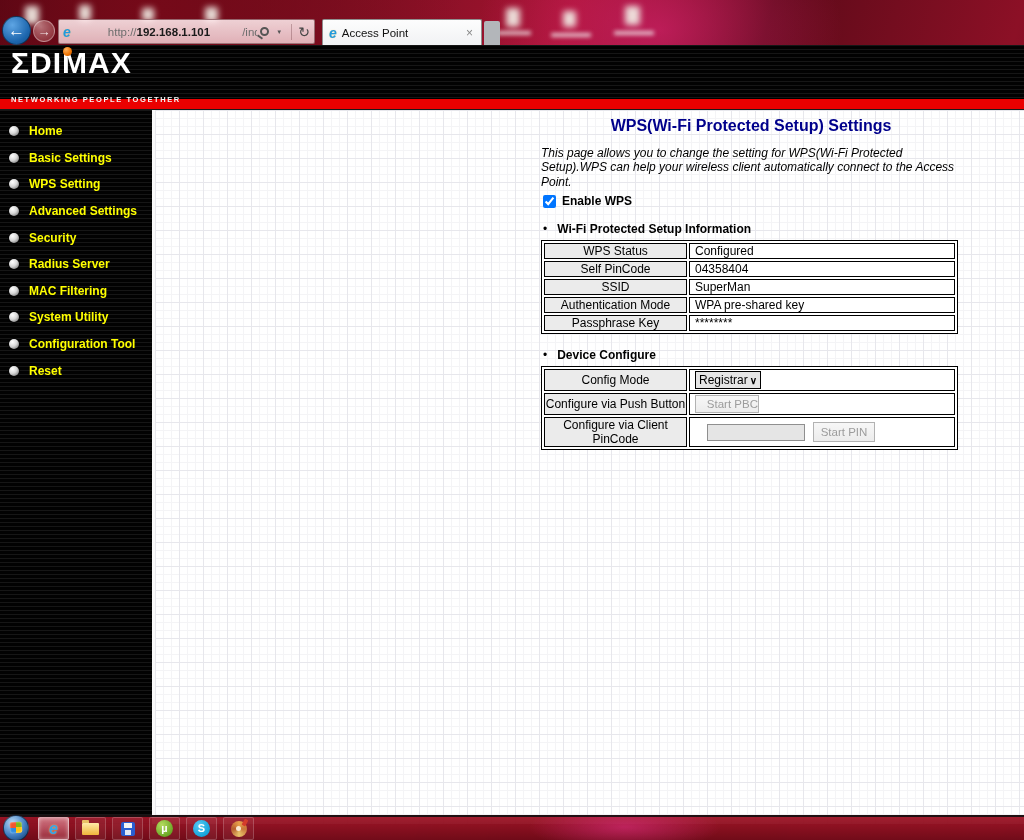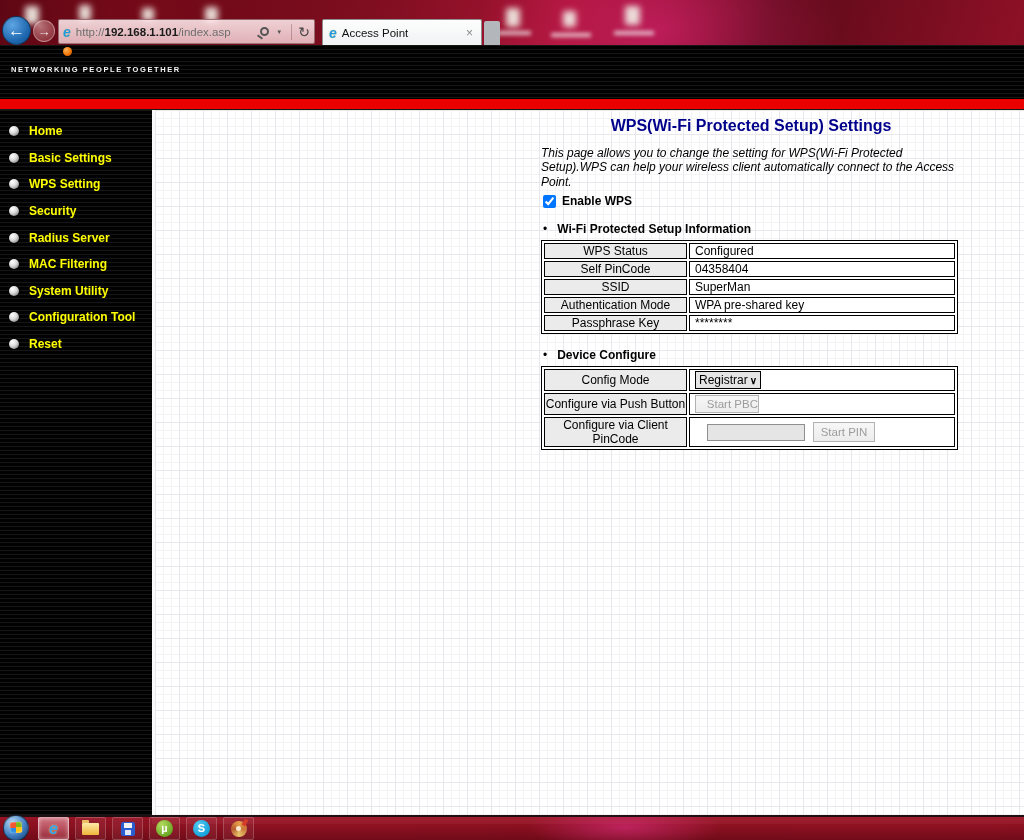--- a/index.html
+++ b/index.html
@@ -26,21 +26,21 @@
   .nav-fwd { left:33px; top:20px; width:22px; height:22px;
     background:radial-gradient(circle at 35% 30%, rgba(255,210,210,0.5), rgba(190,90,90,0.35));
     border:1px solid rgba(255,255,255,0.35); color:rgba(255,255,255,0.85); font-size:13px; font-weight:bold; }
   .addressbar { position:absolute; left:58px; top:19px; width:257px; height:25px;
     background:linear-gradient(180deg, rgba(255,236,238,0.88), rgba(248,214,218,0.82));
     border:1px solid rgba(90,40,45,0.55); border-radius:2px;
     display:flex; align-items:center; padding:0 4px; }
   .ie-ico { font-weight:bold; font-style:italic; color:#1f9ae0; font-size:14px; line-height:1;
     text-shadow:0 0 1px rgba(255,200,60,0.6); margin-right:5px; }
   .url { font-size:11.5px; white-space:nowrap; flex:1; overflow:hidden; }
-  .url .dim { color:#6e6e6e; }
+  .url .dim { color:#6e6e6e;margin-left:32px; }
   .url .host { color:#1a1a1a; font-weight:bold; }
   .magnifier { width:9px; height:9px; border:2px solid #555; border-radius:50%; position:relative; margin:0 3px; }
   .magnifier::after { content:""; position:absolute; left:-5px; top:7px; width:6px; height:2px; background:#555; transform:rotate(35deg); }
   .caret { font-size:6px; color:#555; margin:0 4px; }
   .refresh { font-size:14px; color:#444; margin-left:5px; border-left:1px solid rgba(90,40,45,0.3); padding-left:6px; }
   .tab { position:absolute; left:322px; top:19px; width:160px; height:26px;
     background:linear-gradient(180deg,#fdfdfd,#f1f2f4); border:1px solid #8f8f8f; border-bottom:none;
     border-radius:2px 2px 0 0; display:flex; align-items:center; padding:0 6px; }
   .tab-title { font-size:11.5px; color:#111; flex:1; }
   .tab-close { font-size:12px; color:#888; padding:0 2px; }
@@ -165,39 +165,44 @@
       <span class="tab-title">Access Point</span>
       <span class="tab-close">×</span>
     </div>
     <div class="newtab-stub"></div>
   </div>
 
   <div class="viewport">
     <div class="site-header pinstripe">
       <div class="logo-wrap">
         <div class="logo-dot"></div>
+        <div class="logo-text">ΣDIMAX</div>
         <div class="tagline">NETWORKING PEOPLE TOGETHER</div>
       </div>
     </div>
     <div class="red-bar"></div>
 
     <div class="page-body">
 
       <div class="sidebar pinstripe">
         <div class="menu-item">
           <span class="bullet-sphere"></span>
           <span class="menu-label">Home</span>
         </div>
         <div class="menu-item">
           <span class="bullet-sphere"></span>
           <span class="menu-label">Basic Settings</span>
         </div>
         <div class="menu-item">
           <span class="bullet-sphere"></span>
           <span class="menu-label">WPS Setting</span>
+        </div>
+        <div class="menu-item">
+          <span class="bullet-sphere"></span>
+          <span class="menu-label">Advanced Settings</span>
         </div>
         <div class="menu-item">
           <span class="bullet-sphere"></span>
           <span class="menu-label">Security</span>
         </div>
         <div class="menu-item">
           <span class="bullet-sphere"></span>
           <span class="menu-label">Radius Server</span>
         </div>
         <div class="menu-item">

